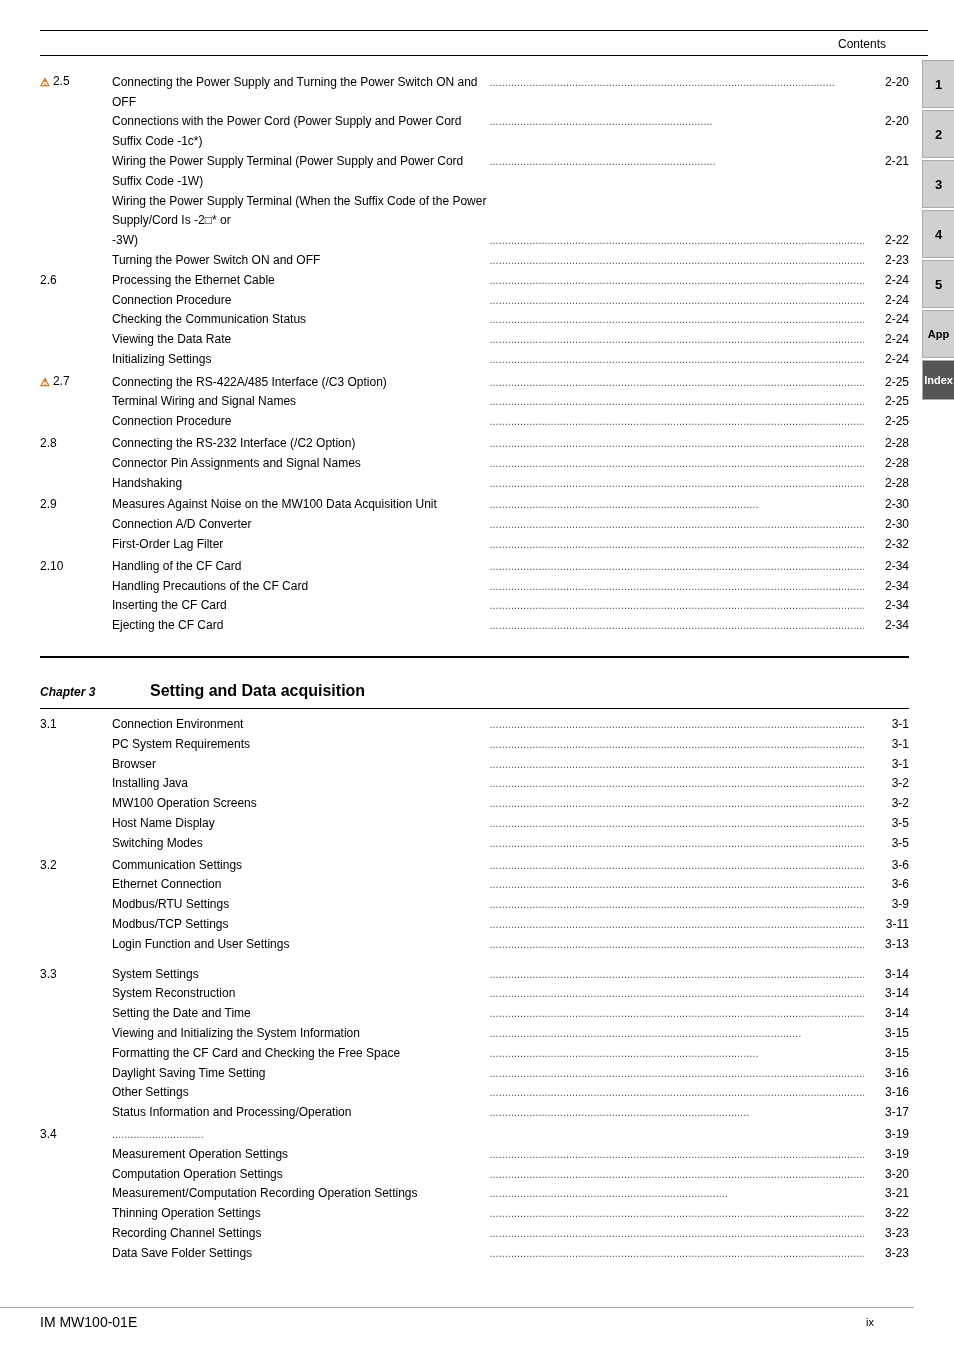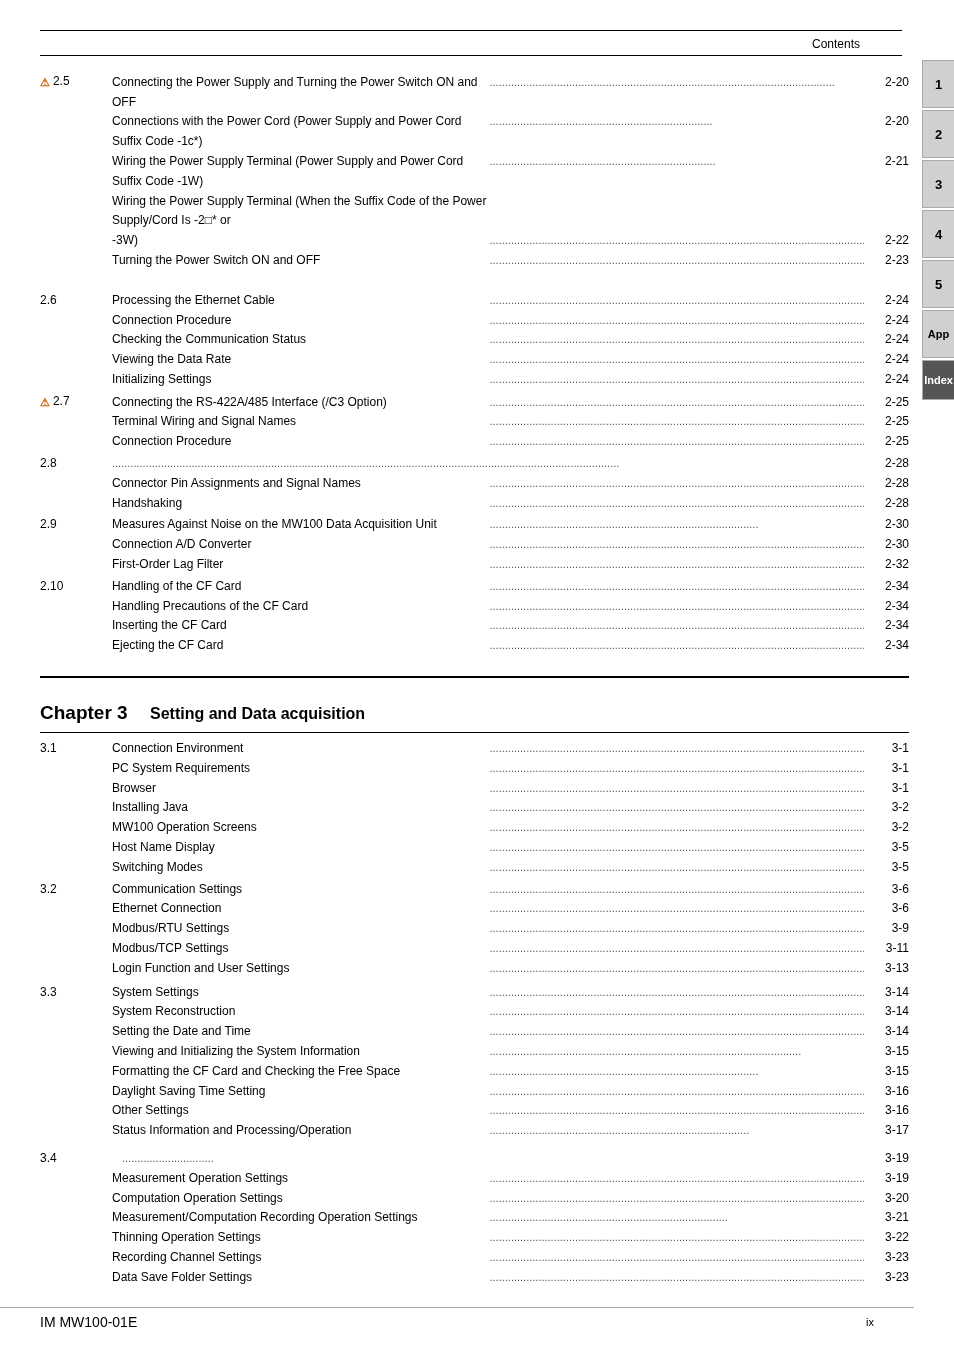--- a/index.html
+++ b/index.html
@@ -77,24 +77,25 @@
 
     
     .chapter-row {
       margin: 18px 0 8px 0;
       display: flex;
       align-items: baseline;
       gap: 20px;
     }
 
     .chapter-label {
-      font-size: 19px;
+      font-size: 12px;
       font-weight: bold;
       white-space: nowrap;
       min-width: 90px;
+      font-style: italic;
     }
 
     .chapter-title {
       font-size: 16px;
       font-weight: bold;
     }
 
     
     .footer {
       position: absolute;
@@ -173,21 +174,21 @@
         <span>5</span>
       </div>
     <div class="tab-item" style="font-size:11px;">
         <span>App</span>
       </div>
     <div class="tab-item tab-index">
         <span>Index</span>
       </div>
   </div>
 
-  <div style="padding-right: 52px; padding-left: 40px; padding-top: 10px;">
+  <div style="padding-right: 26px; padding-left: 40px; padding-top: 10px;">
     <div style="border-top: 1px solid #000; margin-bottom: 2px;"></div>
     <div class="contents-header">
       <span>Contents</span>
     </div>
     <div style="border-top: 1px solid #000; margin-bottom: 6px;"></div>
   </div>
 
   <div class="content-area">
 
     <div class="entry-row">
@@ -218,21 +219,21 @@
       <div class="entry-desc">-3W)</div>
       <div style="flex:1; overflow:hidden; white-space:nowrap; color:#555; font-size:11px;"> ....................................................................................................................................................................................................................</div>
       <div class="entry-page">2-22</div>
     </div>
     <div class="entry-row indent-sub">
       <div class="entry-desc">Turning the Power Switch ON and OFF</div>
       <div style="flex:1; overflow:hidden; white-space:nowrap; color:#555; font-size:11px;"> ..................................................................................................................................................................................................................................</div>
       <div class="entry-page">2-23</div>
     </div>
 
-    <div class="entry-row" style="margin-top:20px;">
+    <div class="entry-row" style="margin-top:0;">
       <div class="entry-num">
           <span>2.6</span>
         </div>
       <div class="entry-desc">Processing the Ethernet Cable</div>
       <div style="flex:1; overflow:hidden; white-space:nowrap; color:#555; font-size:11px;"> ................................................................................................................................................................................................................................................................................................</div>
       <div class="entry-page">2-24</div>
     </div>
     <div class="entry-row indent-sub">
       <div class="entry-desc">Connection Procedure</div>
       <div style="flex:1; overflow:hidden; white-space:nowrap; color:#555; font-size:11px;"> ................................................................................................................................................................................................................................................................................................</div>
@@ -271,20 +272,21 @@
     <div class="entry-row indent-sub">
       <div class="entry-desc">Connection Procedure</div>
       <div style="flex:1; overflow:hidden; white-space:nowrap; color:#555; font-size:11px;"> ................................................................................................................................................................................................................................................................................................</div>
       <div class="entry-page">2-25</div>
     </div>
 
     <div class="entry-row" style="margin-top:2px;">
       <div class="entry-num">
           <span>2.8</span>
         </div>
+      <div class="entry-desc">Connecting the RS-232 Interface (/C2 Option)</div>
       <div style="flex:1; overflow:hidden; white-space:nowrap; color:#555; font-size:11px;"> ......................................................................................................................................................................</div>
       <div class="entry-page">2-28</div>
     </div>
     <div class="entry-row indent-sub">
       <div class="entry-desc">Connector Pin Assignments and Signal Names</div>
       <div style="flex:1; overflow:hidden; white-space:nowrap; color:#555; font-size:11px;"> ................................................................................................................................................................................................................................................................................................</div>
       <div class="entry-page">2-28</div>
     </div>
     <div class="entry-row indent-sub">
       <div class="entry-desc">Handshaking</div>
@@ -404,21 +406,21 @@
       <div class="entry-desc">Modbus/TCP Settings</div>
       <div style="flex:1; overflow:hidden; white-space:nowrap; color:#555; font-size:11px;"> ................................................................................................................................................................................................................................................................................................</div>
       <div class="entry-page">3-11</div>
     </div>
     <div class="entry-row indent-sub">
       <div class="entry-desc">Login Function and User Settings</div>
       <div style="flex:1; overflow:hidden; white-space:nowrap; color:#555; font-size:11px;"> ................................................................................................................................................................................................................................................................................................</div>
       <div class="entry-page">3-13</div>
     </div>
 
-    <div class="entry-row" style="margin-top:4px;">
+    <div class="entry-row" style="margin-top:10px;">
       <div class="entry-num">
           <span>3.3</span>
         </div>
       <div class="entry-desc">System Settings</div>
       <div style="flex:1; overflow:hidden; white-space:nowrap; color:#555; font-size:11px;"> ................................................................................................................................................................................................................................................................................................</div>
       <div class="entry-page">3-14</div>
     </div>
     <div class="entry-row indent-sub">
       <div class="entry-desc">System Reconstruction</div>
       <div style="flex:1; overflow:hidden; white-space:nowrap; color:#555; font-size:11px;"> ................................................................................................................................................................................................................................................................................................</div>
@@ -448,21 +450,21 @@
       <div class="entry-desc">Other Settings</div>
       <div style="flex:1; overflow:hidden; white-space:nowrap; color:#555; font-size:11px;"> ................................................................................................................................................................................................................................................................................................</div>
       <div class="entry-page">3-16</div>
     </div>
     <div class="entry-row indent-sub">
       <div class="entry-desc">Status Information and Processing/Operation</div>
       <div style="flex:1; overflow:hidden; white-space:nowrap; color:#555; font-size:11px;"> .....................................................................................</div>
       <div class="entry-page">3-17</div>
     </div>
 
-    <div class="entry-row" style="margin-top:8px;gap:10px;">
+    <div class="entry-row" style="margin-top:2px;">
       <div class="entry-num">
           <span>3.4</span>
         </div>
       <div style="flex:1; overflow:hidden; white-space:nowrap; color:#555; font-size:11px;"> ..............................</div>
       <div class="entry-page">3-19</div>
     </div>
     <div class="entry-row indent-sub">
       <div class="entry-desc">Measurement Operation Settings</div>
       <div style="flex:1; overflow:hidden; white-space:nowrap; color:#555; font-size:11px;"> ................................................................................................................................................................................................................................................................................................</div>
       <div class="entry-page">3-19</div>

